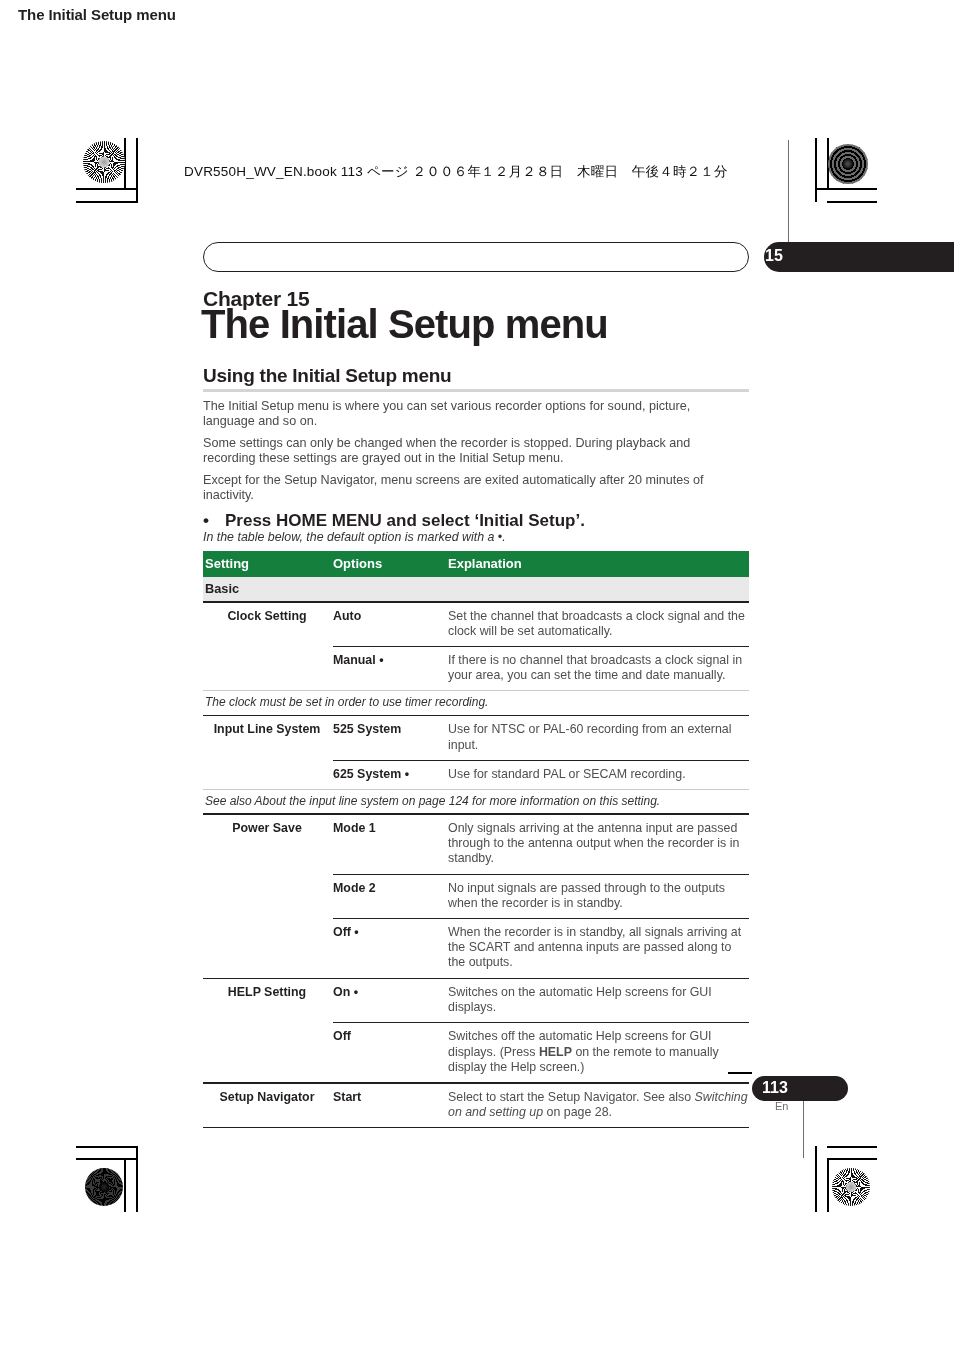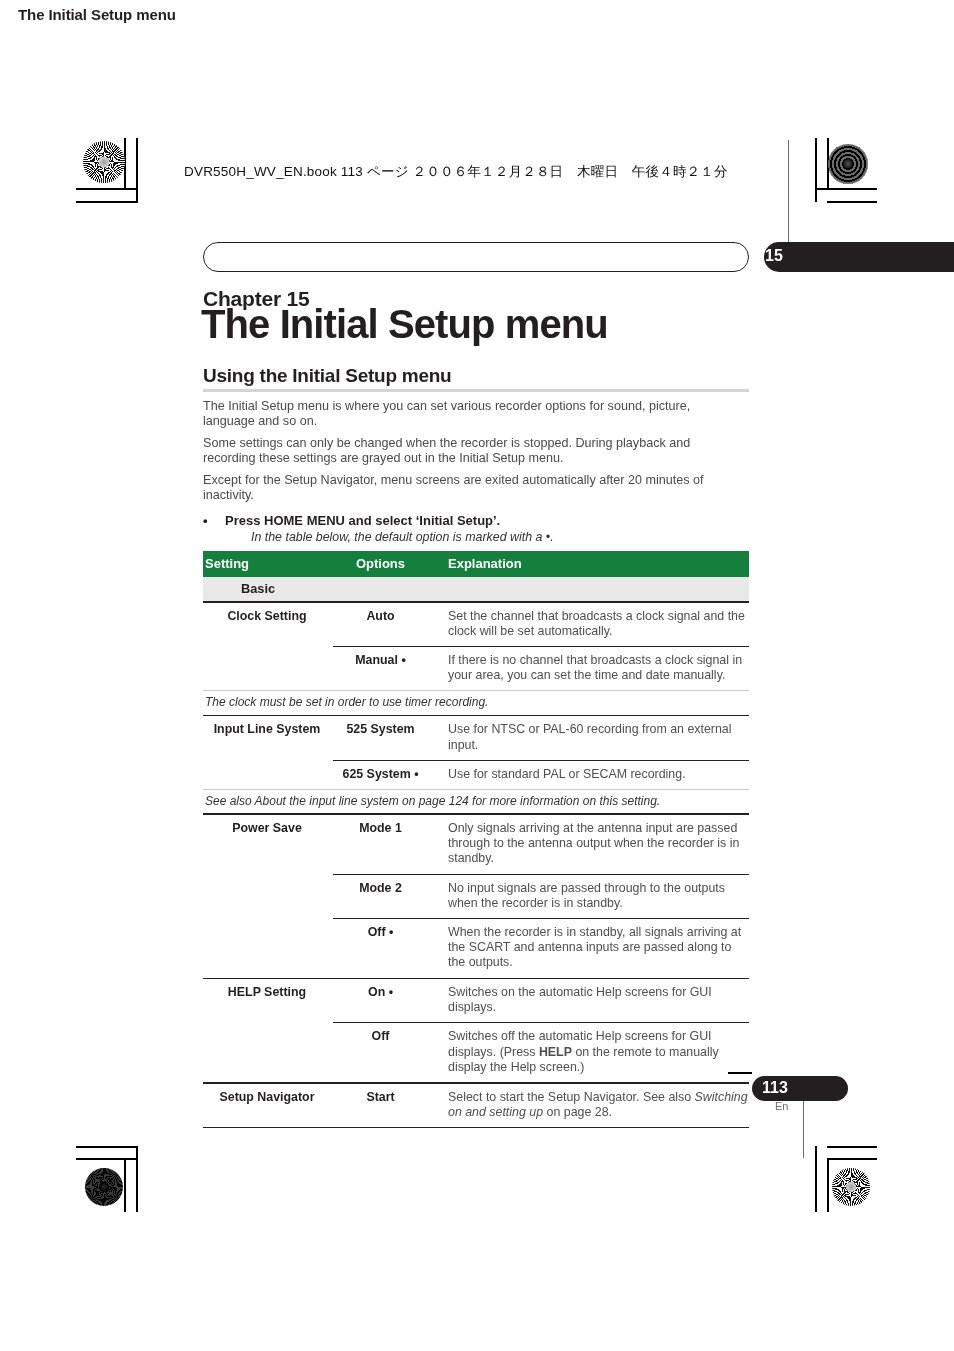--- a/index.html
+++ b/index.html
@@ -146,21 +146,21 @@
     left: 203px;
     width: 538px;
     font-size: 12.6px;
     line-height: 15.2px;
     color: #4a4a4a;
   }
   .bullet-line {
     position: absolute;
     left: 203px;
     width: 538px;
-    font-size: 13px;
+    font-size: 17px;
     line-height: 15.5px;
     font-weight: bold;
     color: #231f20;
   }
   .bullet-line .b {
     display: inline-block;
     width: 22px;
   }
   .note-italic {
     position: absolute;
@@ -177,39 +177,39 @@
     position: absolute;
     left: 203px;
     top: 551px;
     width: 546px;
   }
   .tbl-row {
     position: relative;
     display: flex;
   }
   .c-set  { width: 130px; flex: 0 0 130px; padding-right: 4px; box-sizing: border-box; }
-  .c-opt  { width: 115px; flex: 0 0 115px; padding-right: 20px; box-sizing: border-box; text-align: center; }
+  .c-opt  { width: 115px; flex: 0 0 115px; padding-right: 20px; box-sizing: border-box; }
   .c-exp  { flex: 1 1 auto; }
 
   .hdr {
     background: #15803d;
     color: #ffffff;
     font-weight: bold;
     font-size: 13px;
     padding: 5px 0 6px 0;
   }
   .hdr .c-set { padding-left: 2px; }
 
   .sub {
     background: #e9e9e9;
     font-weight: bold;
     font-size: 12.8px;
     padding: 4px 0 5px 0;
   }
-  .sub .c-set { padding-left: 2px; margin-left: 36px; }
+  .sub .c-set { padding-left: 2px; }
 
   .drow {
     font-size: 12.4px;
     line-height: 15.2px;
     padding: 6px 0 7px 0;
   }
   .drow .c-set { padding-left: 2px; font-weight: bold; color: #231f20; text-align: center; }
   .drow .c-opt { font-weight: bold; color: #231f20; }
   .drow .c-exp { color: #4f4f4f; }
 
@@ -322,21 +322,21 @@
 <div class="section-title">Using the Initial Setup menu</div>
 <div class="section-rule"></div>
 
 <div class="para" style="top:399px;">The Initial Setup menu is where you can set various recorder options for sound, picture, language and so on.</div>
 <div class="para" style="top:436px;">Some settings can only be changed when the recorder is stopped. During playback and recording these settings are grayed out in the Initial Setup menu.</div>
 <div class="para" style="top:473px;">Except for the Setup Navigator, menu screens are exited automatically after 20 minutes of inactivity.</div>
 
 <div class="bullet-line" style="top:513px;">
   <span class="b">•</span><span>Press HOME MENU and select ‘Initial Setup’.</span>
 </div>
-<div class="note-italic" style="top:530px;margin-left:48px;">In the table below, the default option is marked with a •.</div>
+<div class="note-italic" style="top:530px;">In the table below, the default option is marked with a •.</div>
 
 <div class="tbl">
 
   <div class="tbl-row hdr">
     <div class="c-set">Setting</div>
     <div class="c-opt">Options</div>
     <div class="c-exp">Explanation</div>
   </div>
 
   <div class="tbl-row sub">

